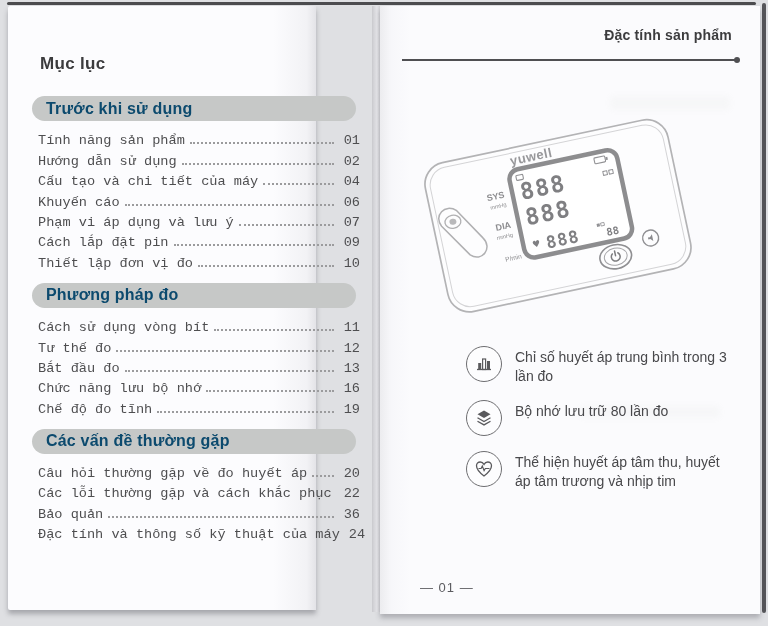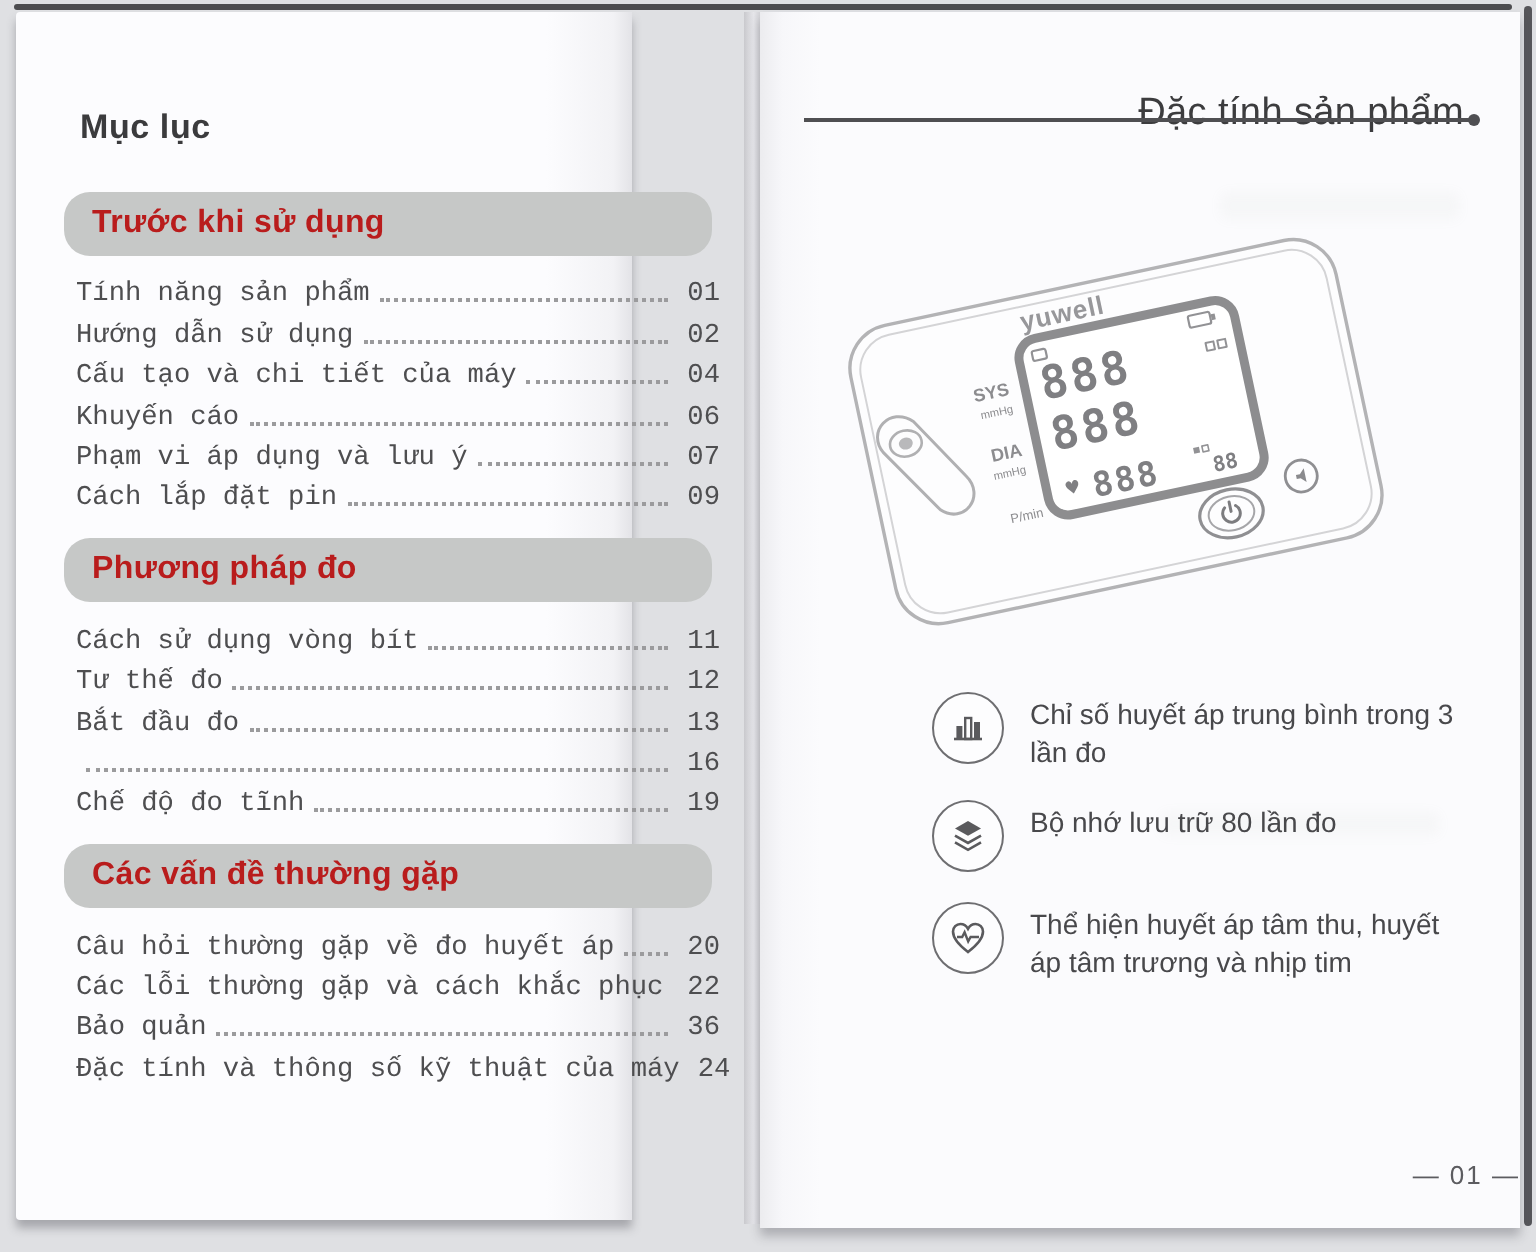--- a/index.html
+++ b/index.html
@@ -16,39 +16,39 @@
   .page-right{left:380px;width:380px;height:608px;
     background:linear-gradient(to right,#ececef 0,#f7f7fa 3%,#fbfbfd 8%),#fbfbfd;
     box-shadow:0 4px 5px rgba(60,60,70,.30);}
   .fold{position:absolute;left:372px;top:6px;width:8px;height:606px;
     background:linear-gradient(to right,#c9c9cd,#e6e6ea 60%,#d4d4d8);}
 
   
   .toc-wrap{position:absolute;left:30px;top:48px;width:322px;color:#4e4e50;}
   .toc-title{font-size:17px;font-weight:bold;color:#3b3b3d;margin:0 0 22px 2px;letter-spacing:.3px;}
   .pill{height:25px;margin:12px 0 7px -6px;width:324px;background:#c6c8c7;border-radius:13px;
-        display:flex;align-items:center;padding:16px 14px;font-size:16px;font-weight:bold;color:#b91c1c;
+        display:flex;align-items:center;padding:2px 14px;font-size:16px;font-weight:bold;color:#0c4a6e;
         letter-spacing:.2px;}
   .toc-row{display:flex;align-items:flex-end;height:20.4px;font-size:13.6px;color:#4e4e50;font-family:Liberation Mono, monospace;}
   .toc-row .lbl{white-space:nowrap;}
   .toc-row .dots{flex:1;border-bottom:2px dotted #9b9b9d;margin:0 4px 4px 5px;}
   .toc-row .pg{width:22px;text-align:right;color:#4e4e50;}
 
   
-  .rp-header{position:absolute;top:40px;right:28px;font-size:19px;font-weight:normal;color:#3c3c3e;letter-spacing:.2px;}
+  .rp-header{position:absolute;top:21px;right:28px;font-size:14px;font-weight:bold;color:#3c3c3e;letter-spacing:.2px;}
   .rp-rule{position:absolute;top:53px;left:22px;width:336px;height:2px;background:#4f4f52;}
   .rp-rule .dot{position:absolute;right:-2px;top:-2px;width:6px;height:6px;border-radius:50%;background:#4f4f52;}
   .device-svg{position:absolute;left:26px;top:104px;width:302px;height:204px;}
   .features{position:absolute;left:86px;top:340px;width:272px;}
   .feature{display:flex;align-items:flex-start;margin-bottom:15px;}
   .fe-icon{flex:0 0 36px;width:36px;height:36px;border:1.6px solid #6e6e71;border-radius:50%;
            display:flex;align-items:center;justify-content:center;margin-right:13px;background:#fdfdfe;}
   .fe-text{font-size:14px;line-height:1.33;color:#48484b;padding-top:2px;max-width:218px;}
-  .pageno{position:absolute;left:0;top:574px;width:100%;text-align:right;
-          font-size:13px;color:#5c5c60;letter-spacing:1px;}
+  .pageno{position:absolute;left:0;top:574px;width:100%;text-align:left;
+          font-size:13px;color:#5c5c60;letter-spacing:1px;padding-left:40px;}
   .ghost{position:absolute;background:#aab3a8;opacity:.06;filter:blur(3px);border-radius:4px;}
 </style>
 </head>
 <body>
 
 <div class="scan">
   <div class="edge-top"></div>
   <div class="edge-right"></div>
 
   <div class="page page-left">
@@ -80,40 +80,46 @@
         <div class="toc-row">
             <span class="lbl">Phạm vi áp dụng và lưu ý</span>
             <span class="dots"></span>
             <span class="pg">07</span>
           </div>
         <div class="toc-row">
             <span class="lbl">Cách lắp đặt pin</span>
             <span class="dots"></span>
             <span class="pg">09</span>
           </div>
+        <div class="toc-row">
+            <span class="lbl">Thiết lập đơn vị đo</span>
+            <span class="dots"></span>
+            <span class="pg">10</span>
+          </div>
       </div>
 
       <div class="pill">Phương pháp đo</div>
       <div>
         <div class="toc-row">
             <span class="lbl">Cách sử dụng vòng bít</span>
             <span class="dots"></span>
             <span class="pg">11</span>
           </div>
         <div class="toc-row">
             <span class="lbl">Tư thế đo</span>
             <span class="dots"></span>
             <span class="pg">12</span>
           </div>
         <div class="toc-row">
             <span class="lbl">Bắt đầu đo</span>
             <span class="dots"></span>
             <span class="pg">13</span>
           </div>
         <div class="toc-row">
+            <span class="lbl">Chức năng lưu bộ nhớ</span>
             <span class="dots"></span>
             <span class="pg">16</span>
           </div>
         <div class="toc-row">
             <span class="lbl">Chế độ đo tĩnh</span>
             <span class="dots"></span>
             <span class="pg">19</span>
           </div>
       </div>
 

